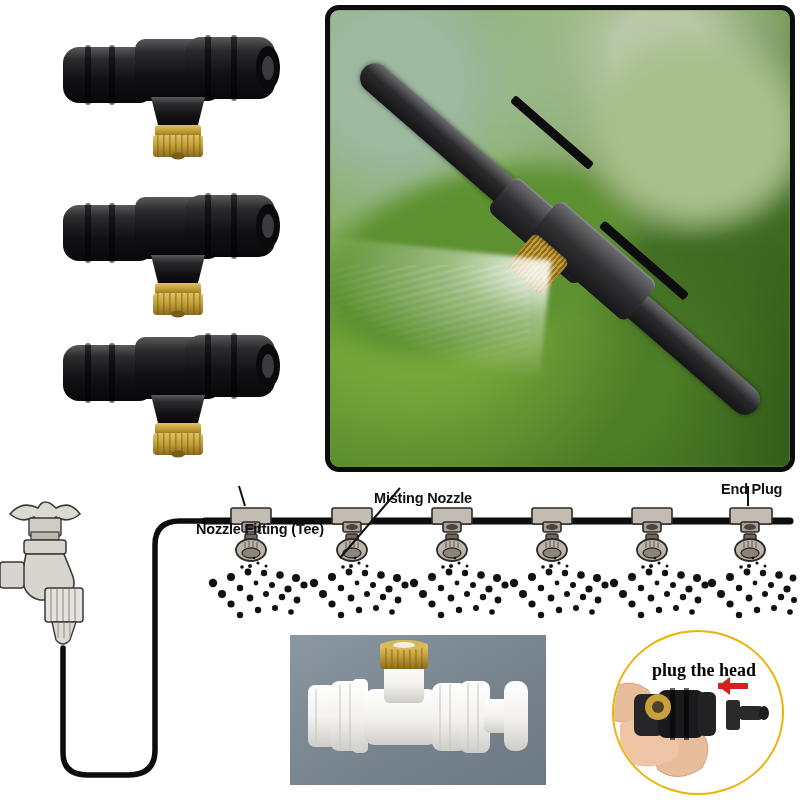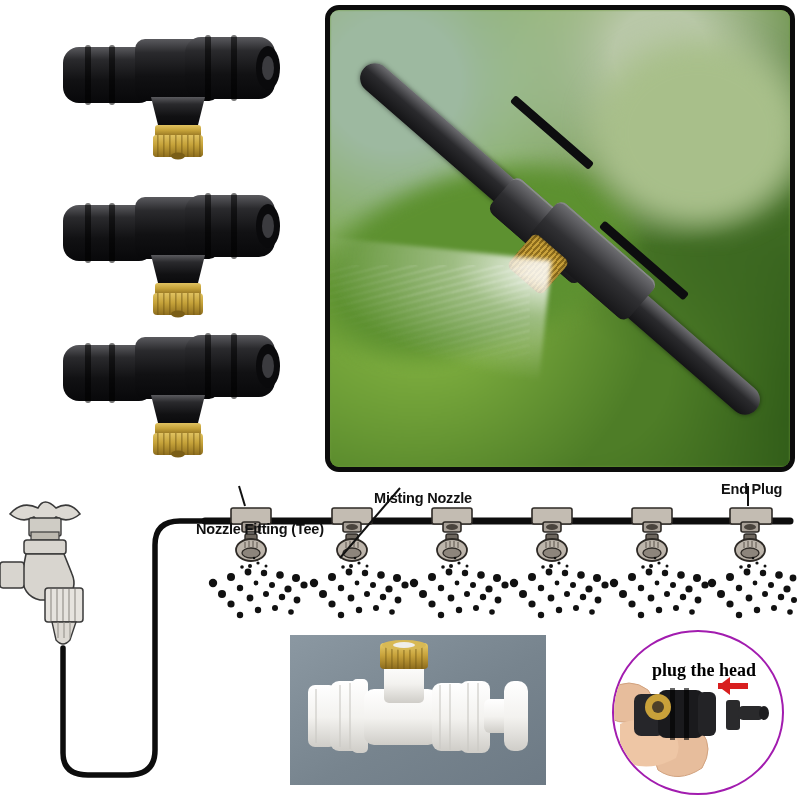--- a/index.html
+++ b/index.html
@@ -59,21 +59,21 @@
   
   .dlabel{font-family:"Liberation Sans", sans-serif;font-weight:bold;
           font-size:14.5px;color:#111;letter-spacing:-.2px;white-space:nowrap;}
 
   
   #white-fitting-photo{left:290px;top:635px;width:256px;height:150px;
     background:linear-gradient(150deg,#8b98a2,#77848e 55%,#6d7a85);overflow:hidden;}
 
   
   #plug-inset{left:612px;top:630px;width:172px;height:165px;}
-  #plug-inset .circle{position:absolute;inset:0;border:2px solid #a21caf;border-radius:50%;
+  #plug-inset .circle{position:absolute;inset:0;border:2px solid #eab308;border-radius:50%;
     background:#fff;overflow:hidden;}
   .plug-caption{position:absolute;left:20px;top:28px;width:140px;text-align:center;
     font-family:"Liberation Serif", serif;font-weight:bold;font-size:18px;color:#000;}
 </style>
 </head>
 <body>
 
 <div class="abs" id="product-photo" aria-label="Black misting nozzle tee fitting spraying mist on a green garden background">
   <div class="leafbg"></div>
   <div class="leaf-a"></div>

